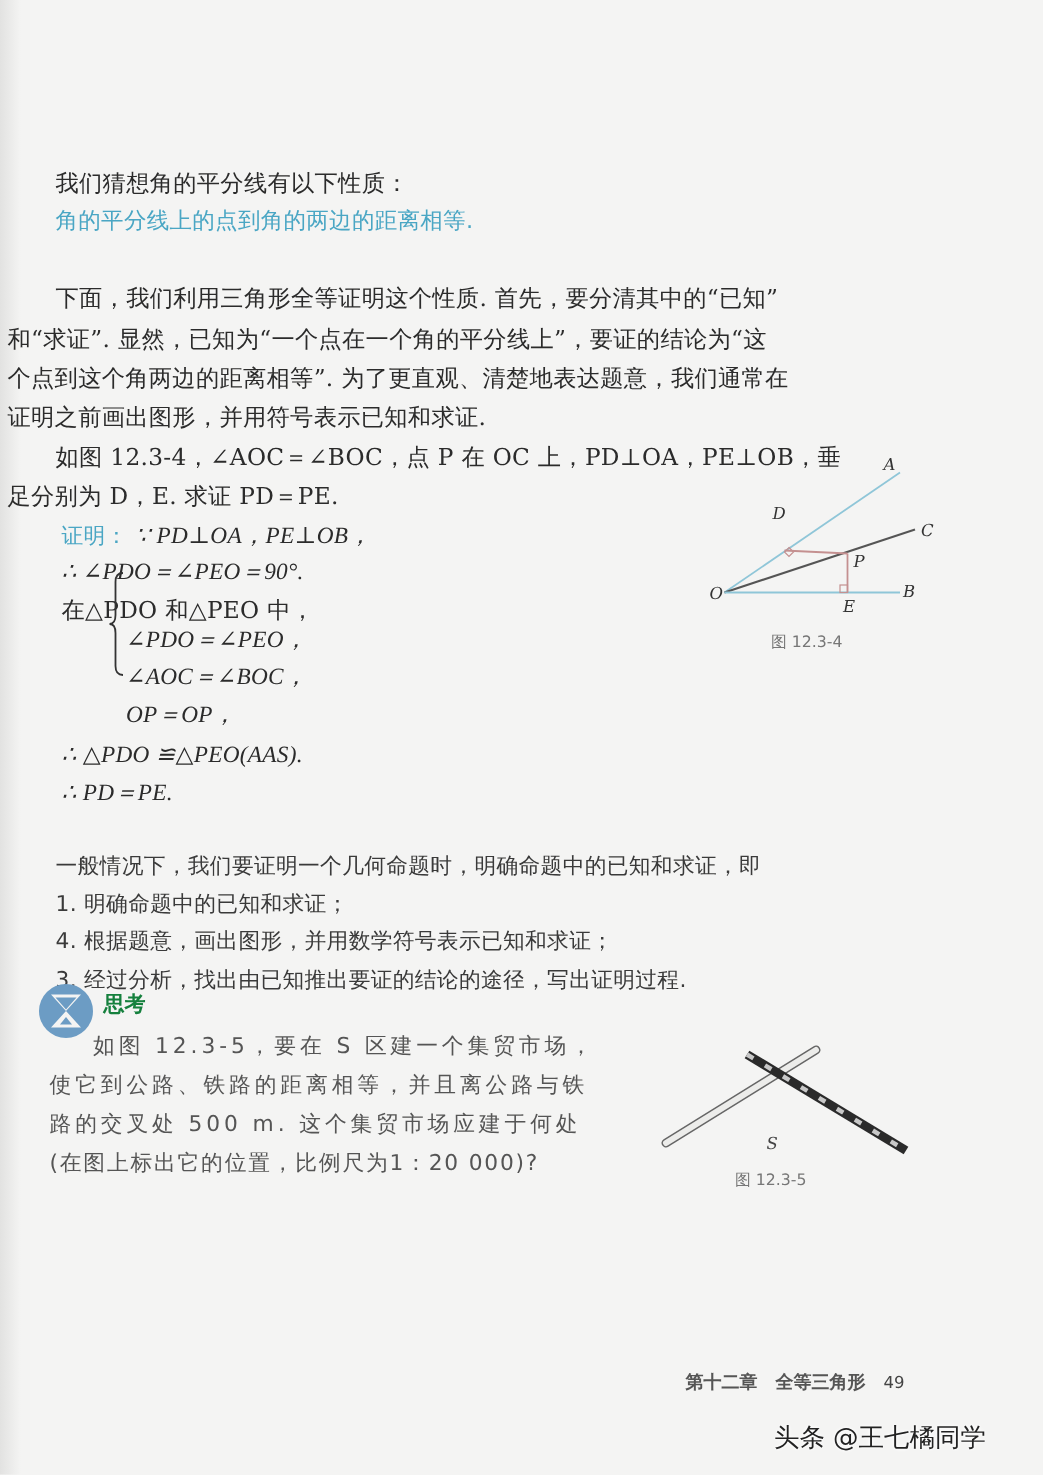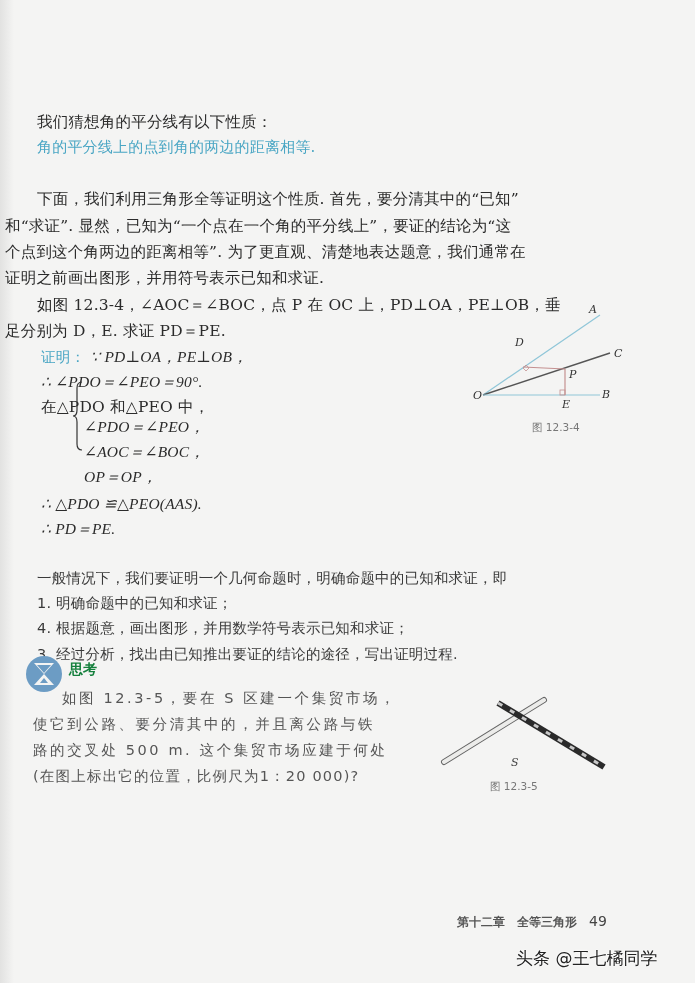--- a/index.html
+++ b/index.html
@@ -14,21 +14,21 @@
   .line { position:absolute; left:37px; font-size:15.5px; line-height:20px; white-space:nowrap; letter-spacing:0.2px;margin-top:36px; }
   .cyan { color:#4aa6c4; font-family:"DejaVu Sans", "Liberation Sans", sans-serif; font-size:15px; }
   .math { font-family:"Liberation Serif", "DejaVu Serif", serif; font-style:italic; }
   .proof-label { color:#4aa6c4; font-family:"DejaVu Sans", sans-serif; font-size:14.5px; }
   .brace-block { position:absolute; left:72px; top:380px; height:72px; width:12px; }
   .list-item { font-family:"DejaVu Sans", "Liberation Sans", sans-serif; font-size:14.5px; color:#3a3a3a; }
   .think-title { position:absolute; left:69px; top:661px; font-family:"DejaVu Sans", sans-serif; font-weight:bold; font-size:14px; color:#15803d; }
   .think-text { position:absolute; left:33px; font-size:14.5px; line-height:20px; color:#555; letter-spacing:2.6px; white-space:nowrap; font-family:"DejaVu Sans", sans-serif; }
   .fig-caption { position:absolute; font-family:"DejaVu Sans", sans-serif; font-size:10.5px; color:#777; }
   .footer { position:absolute; top:913px; left:457px; font-family:"DejaVu Sans", sans-serif; font-size:12px; color:#555; font-weight:bold; }
-  .footer .pg { font-weight:normal; font-size:14px; margin-left:12px; color:#444; }
+  .footer .pg { font-weight:normal; font-size:11px; margin-left:12px; color:#444; }
   .watermark { position:absolute; top:947px; left:516px; font-family:"DejaVu Sans", sans-serif; font-size:17px; color:#222; text-shadow:0 0 2px #fff, 0 0 3px #fff;text-align:right; }
 </style>
 </head>
 <body>
 
 <div class="edge-shadow"></div>
 
 <div class="line" style="top:76px;">我们猜想角的平分线有以下性质：</div>
 <div class="line cyan" style="top:101px;">角的平分线上的点到角的两边的距离相等.</div>
 
@@ -65,36 +65,36 @@
   <rect x="90" y="90" width="5" height="5" fill="none" stroke="#c49090" stroke-width="0.8"></rect>
   <path d="M56 65 l3 3 l-3 3 l-3 -3 z" fill="none" stroke="#c49090" stroke-width="0.8"></path>
   <text x="119" y="13" font-size="11" font-style="italic" fill="#333">A</text>
   <text x="144" y="57" font-size="11" font-style="italic" fill="#333">C</text>
   <text x="132" y="98" font-size="11" font-style="italic" fill="#333">B</text>
   <text x="45" y="46" font-size="11" font-style="italic" fill="#333">D</text>
   <text x="99" y="78" font-size="11" font-style="italic" fill="#333">P</text>
   <text x="92" y="108" font-size="11" font-style="italic" fill="#333">E</text>
   <text x="3" y="99" font-size="11" font-style="italic" fill="#333">O</text>
 </svg>
-<div class="fig-caption" style="left:515px; top:421px;padding-left:17px;">图 12.3-4</div>
+<div class="fig-caption" style="left:497px; top:421px;padding-left:17px;">图 12.3-4</div>
 
 <div class="line list-item" style="top:532px;">一般情况下，我们要证明一个几何命题时，明确命题中的已知和求证，即</div>
 <div class="line list-item" style="top:557px;">1. 明确命题中的已知和求证；</div>
 <div class="line list-item" style="top:582px;">4. 根据题意，画出图形，并用数学符号表示已知和求证；</div>
 <div class="line list-item" style="top:608px;">3. 经过分析，找出由已知推出要证的结论的途径，写出证明过程.</div>
 
 <svg style="position:absolute; left:25px; top:655px;" width="38" height="38">
   <circle cx="19" cy="19" r="18" fill="#6c9cc4"></circle>
   <path d="M9 8 L29 8 L19 19 L29 30 L9 30 L19 19 Z" fill="#f4f4f3"></path>
   <path d="M12 10 L26 10 L19 18 Z" fill="#6c9cc4"></path>
   <path d="M15 28 L19 23 L23 28 Z" fill="#6c9cc4"></path>
 </svg>
 <div class="think-title">思考</div>
 <div class="think-text" style="top:688px; left:62px;">如图 12.3-5，要在 S 区建一个集贸市场，</div>
-<div class="think-text" style="top:714px;">使它到公路、要分清其中的，并且离公路与铁</div>
+<div class="think-text" style="top:714px;">使它到公路、铁路的距离相等，并且离公路与铁</div>
 <div class="think-text" style="top:740px;">路的交叉处 500 m. 这个集贸市场应建于何处</div>
 <div class="think-text" style="top:766px; letter-spacing:1.2px;">(在图上标出它的位置，比例尺为1：20 000)?</div>
 
 <svg style="position:absolute; left:440px; top:680px;" width="180" height="110">
   <line x1="4" y1="82" x2="104" y2="20" stroke="#666" stroke-width="6" stroke-linecap="round"></line>
   <line x1="4" y1="82" x2="104" y2="20" stroke="#ececea" stroke-width="4" stroke-linecap="round"></line>
   <line x1="58" y1="23" x2="164" y2="87" stroke="#2a2a2a" stroke-width="6"></line>
   <line x1="58" y1="23" x2="164" y2="87" stroke="#c8c8c8" stroke-width="3" stroke-dasharray="5 9"></line>
   <text x="71" y="86" font-size="11" font-style="italic" fill="#444">S</text>
 </svg>

